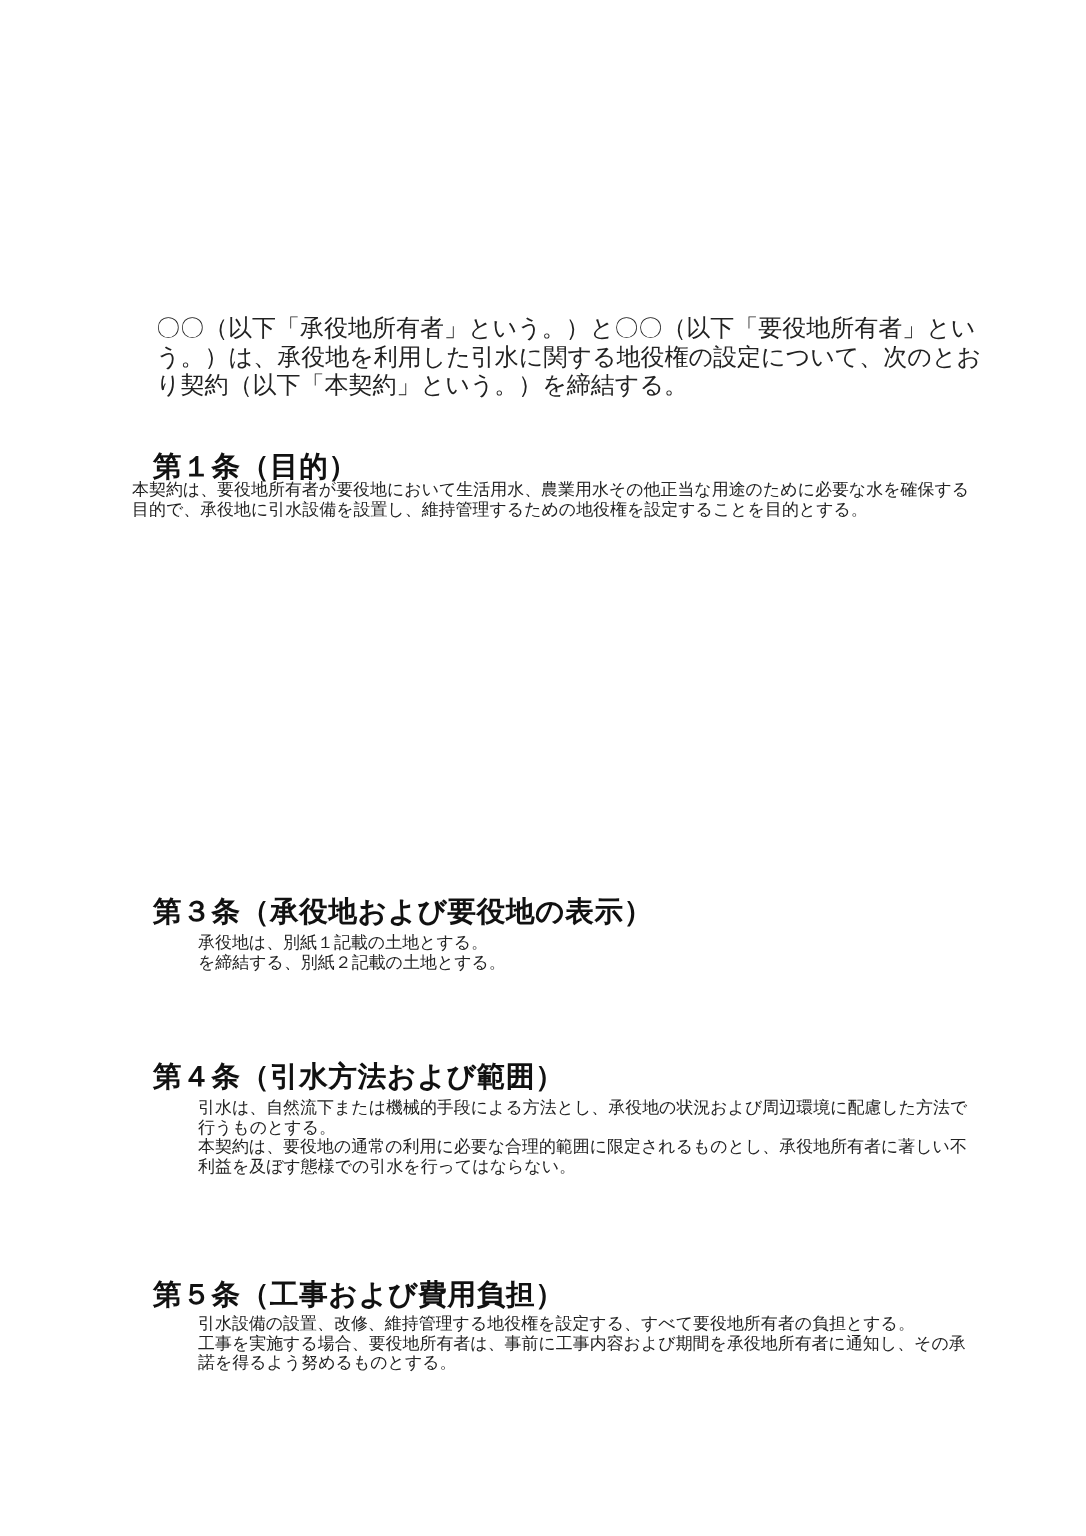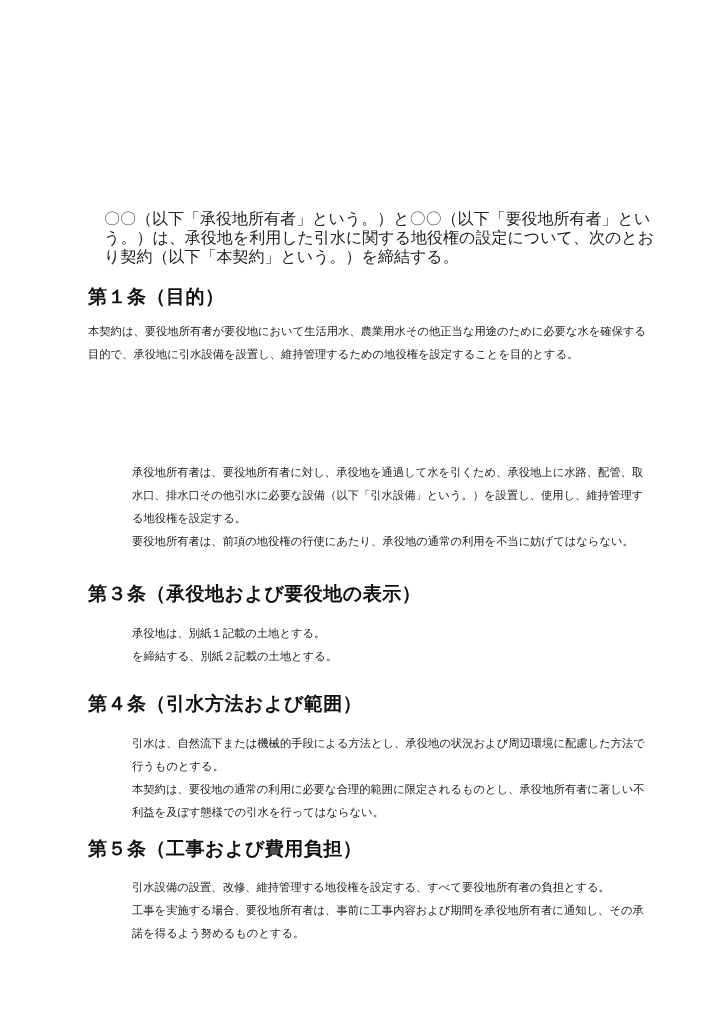--- a/index.html
+++ b/index.html
@@ -43,28 +43,28 @@
       line-height: 19px;
       color: #222;
       margin: 16px;
     }
     .article-heading {
       position: absolute;
       left: 88px;
       font-size: 19px;
       font-weight: bold;
       color: #111;
-      margin: 0;
+      margin: 14px;
       letter-spacing: 0.5px;
       text-align: right;
     }
     .article-body {
       position: absolute;
       font-size: 11.3px;
-      line-height: 23px;
+      line-height: 13px;
       color: #222;
       margin: 0;
     }
     .article-body p {
       margin: 0;
     }
     .body-wide { left: 88px; width: 560px; }
     .body-indent { left: 132px; width: 514px; }
   </style>
 </head>
@@ -73,24 +73,20 @@
 <div class="page">
 
 
   <p class="preamble">〇〇（以下「承役地所有者」という。）と〇〇（以下「要役地所有者」という。）は、承役地を利用した引水に関する地役権の設定について、次のとおり契約（以下「本契約」という。）を締結する。</p>
 
   <h2 class="article-heading" style="top:284px;">第１条（目的）</h2>
   <div class="article-body body-wide" style="top:320px;">
     <p>本契約は、要役地所有者が要役地において生活用水、農業用水その他正当な用途のために必要な水を確保する目的で、承役地に引水設備を設置し、維持管理するための地役権を設定することを目的とする。</p>
   </div>
 
-  <div class="article-body body-indent" style="top:461px;">
-    <p>承役地所有者は、要役地所有者に対し、承役地を通過して水を引くため、承役地上に水路、配管、取水口、排水口その他引水に必要な設備（以下「引水設備」という。）を設置し、使用し、維持管理する地役権を設定する。</p>
-    <p>要役地所有者は、前項の地役権の行使にあたり、承役地の通常の利用を不当に妨げてはならない。</p>
-  </div>
 
   <h2 class="article-heading" style="top:581px;">第３条（承役地および要役地の表示）</h2>
   <div class="article-body body-indent" style="top:622px;">
     <p>承役地は、別紙１記載の土地とする。</p>
     <p>を締結する、別紙２記載の土地とする。</p>
   </div>
 
   <h2 class="article-heading" style="top:691px;">第４条（引水方法および範囲）</h2>
   <div class="article-body body-indent" style="top:732px;">
     <p>引水は、自然流下または機械的手段による方法とし、承役地の状況および周辺環境に配慮した方法で行うものとする。</p>

